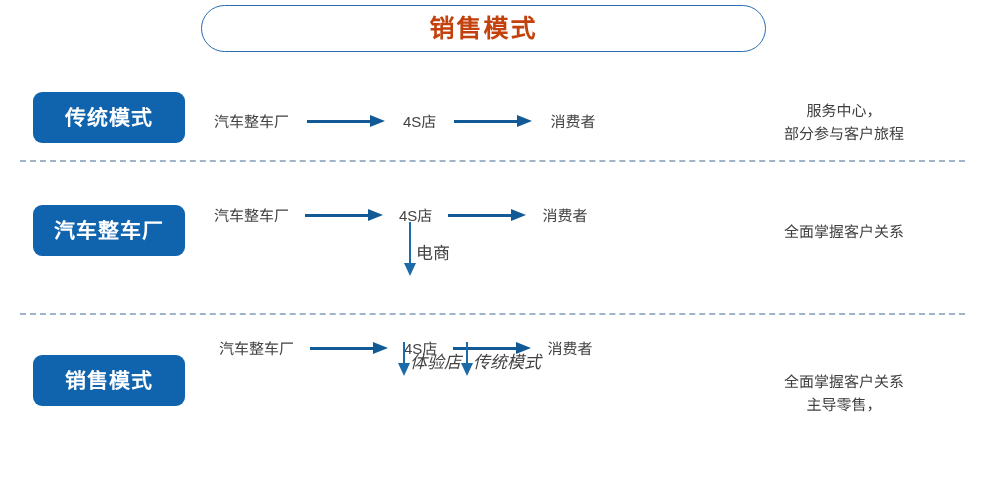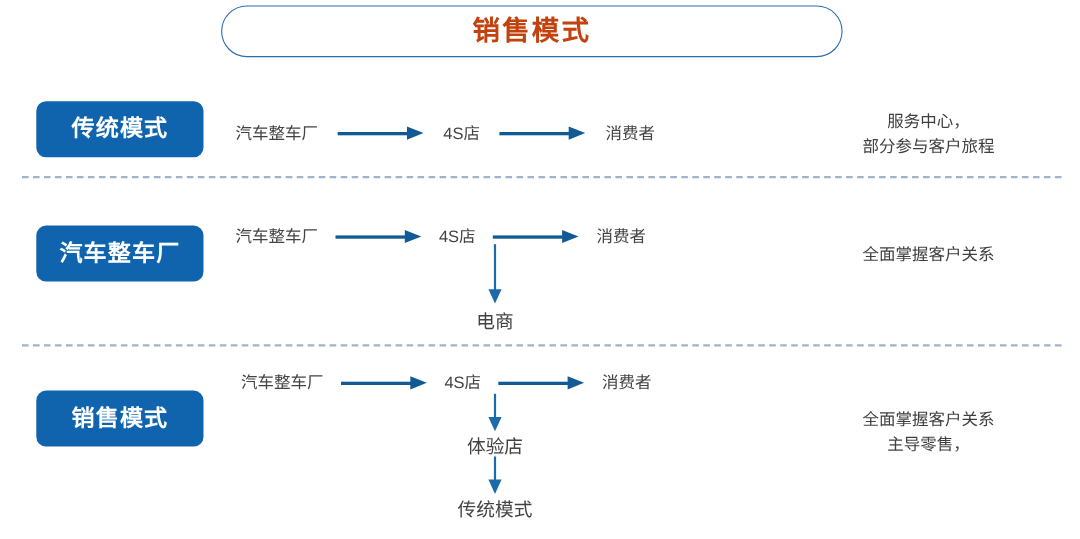--- a/index.html
+++ b/index.html
@@ -123,25 +123,25 @@
     height: 0;
     border-top: 6.5px solid transparent;
     border-bottom: 6.5px solid transparent;
     border-left: 15px solid #125a96;
   }
 
   
   .branch {
     position: absolute;
     display: flex;
-    flex-direction: column;
+    flex-direction: row;
     align-items: center;
   }
   .r2 .branch { left: 404px; top: 44px; width: 92px; }
-  .r3 .branch { left: 398px; top: 36px; width: 104px; }
+  .r3 .branch { left: 398px; top: 20px; width: 104px; font-style: italic; }
 
   .varrow {
     position: relative;
     width: 12px;
     flex: none;
   }
   .r2 .varrow { height: 54px; }
   .r3 .varrow { height: 34px; }
   .varrow .shaft {
     position: absolute;

